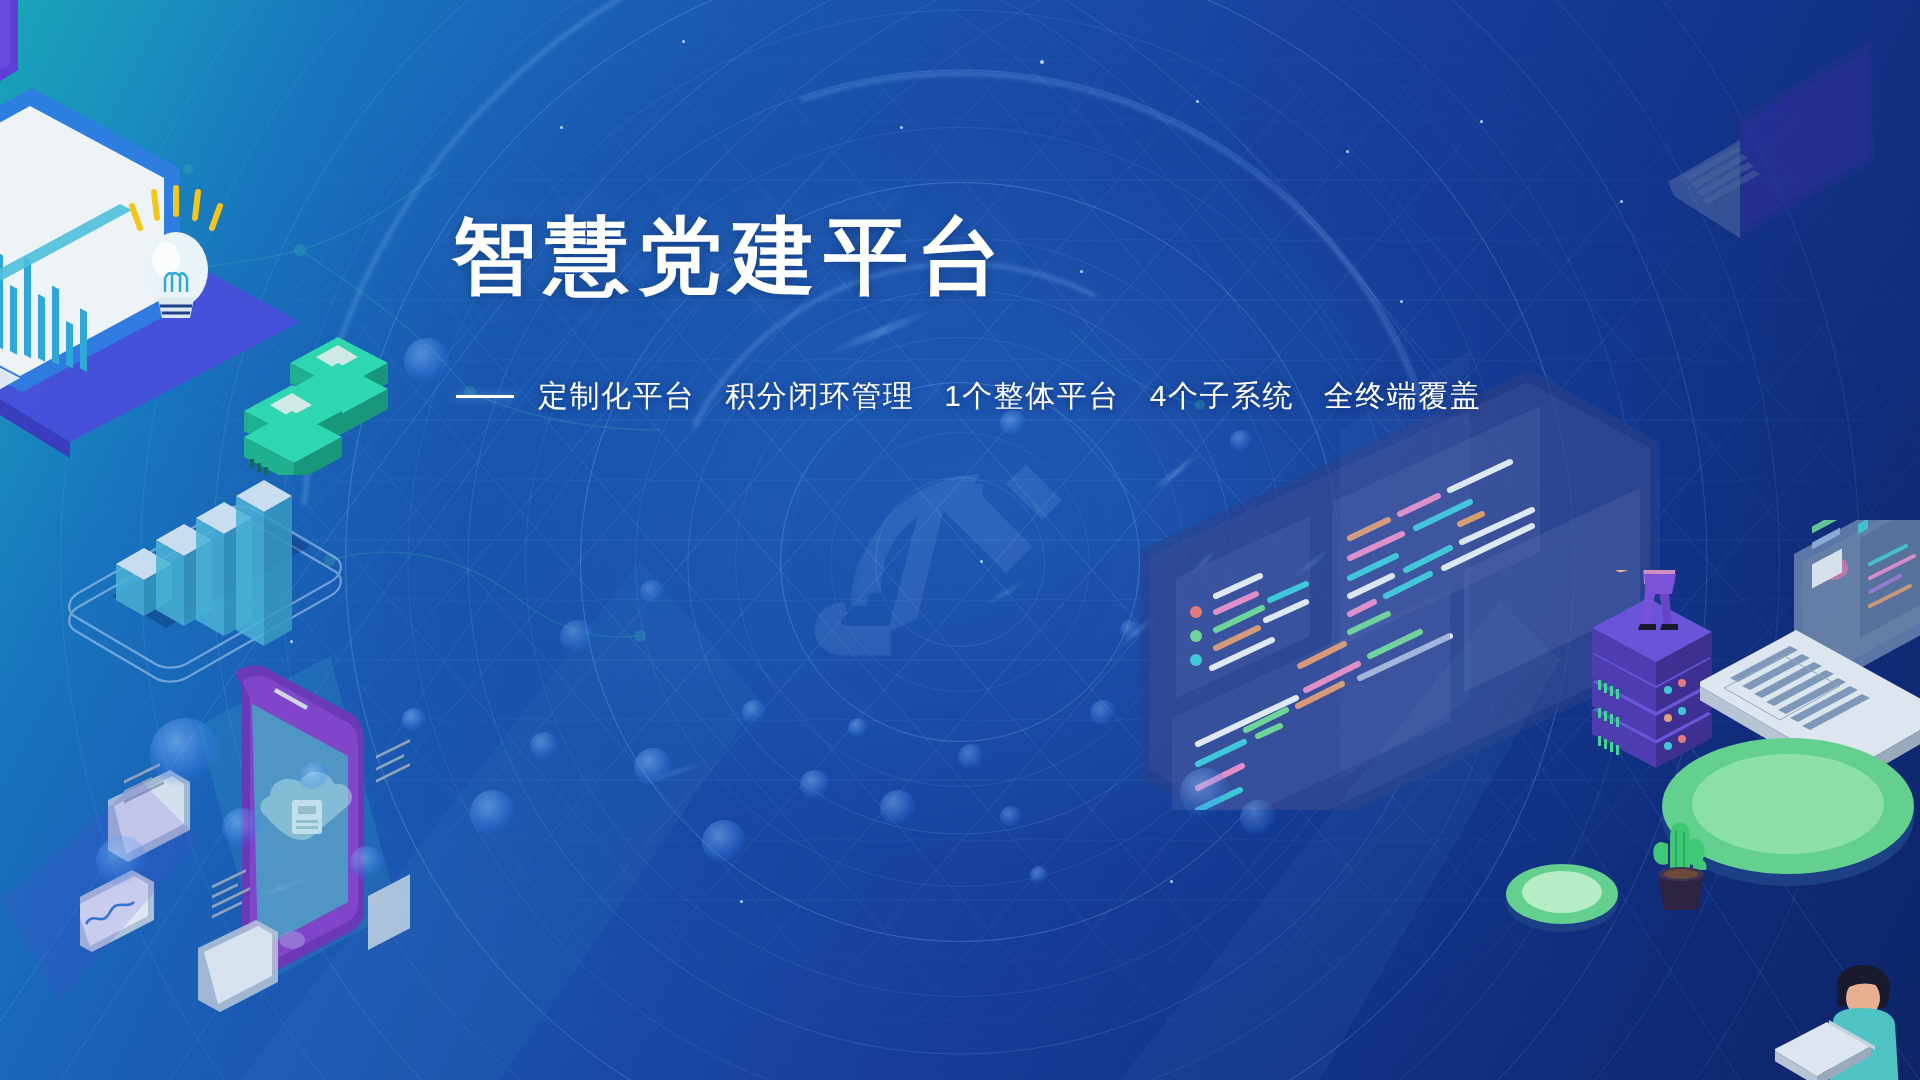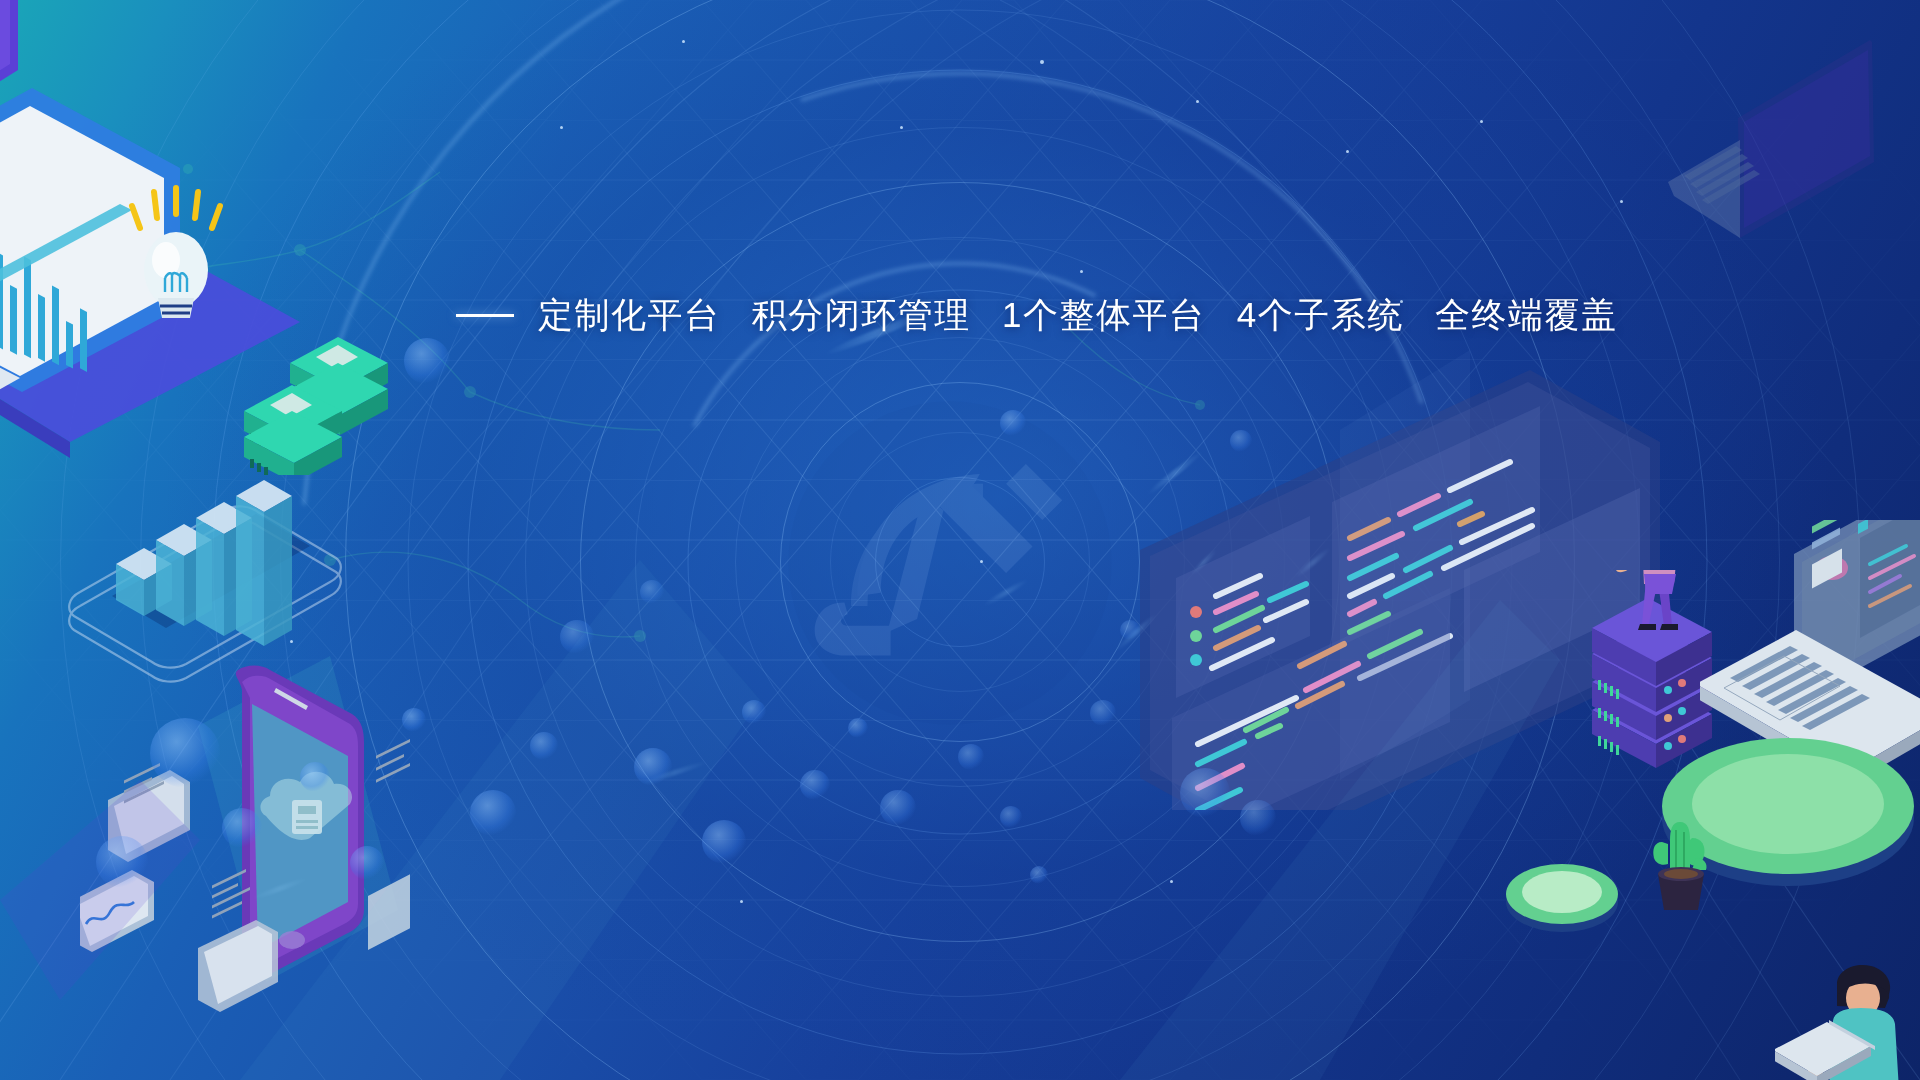--- a/index.html
+++ b/index.html
@@ -68,21 +68,21 @@
   
   .textwrap { position:absolute; left:452px; top:214px; width:1020px; z-index:40; }
   .title {
     font-size:84px; font-weight:700; color:#ffffff; letter-spacing:9px;
     line-height:1.0; white-space:nowrap;
     text-shadow:0 2px 14px rgba(0,30,90,.55), 0 0 44px rgba(110,180,255,.30);
   }
   .subrow { display:flex; align-items:center; margin-top:78px; margin-left:4px; }
   .dashline { width:58px; height:3px; background:#ffffff; margin-right:24px; flex:0 0 auto;
               box-shadow:0 0 10px rgba(180,220,255,.5); }
-  .subtitle { font-size:35px; font-weight:500; color:#ffffff; letter-spacing:1.5px;
+  .subtitle { font-size:30px; font-weight:500; color:#ffffff; letter-spacing:1.5px;
               white-space:nowrap; text-shadow:0 1px 8px rgba(0,25,80,.6); }
   .subtitle .gap { display:inline-block; width:20px; }
 
   
   .illu { position:absolute; pointer-events:none; }
 </style>
 </head>
 <body>
 
 <div id="stage">
@@ -632,20 +632,21 @@
     <div class="streak" style="left:1140px;top:470px;width:70px;height:6px;transform:rotate(-38deg);opacity:.45"></div>
     <div class="streak" style="left:1108px;top:630px;width:56px;height:5px;transform:rotate(-42deg);opacity:.4"></div>
     <div class="streak" style="left:1290px;top:560px;width:46px;height:5px;transform:rotate(-40deg);opacity:.35"></div>
     <div class="streak" style="left:980px;top:590px;width:52px;height:5px;transform:rotate(-30deg);opacity:.35"></div>
     <div class="streak" style="left:640px;top:770px;width:70px;height:5px;transform:rotate(-18deg);opacity:.3"></div>
     <div class="streak" style="left:1186px;top:560px;width:36px;height:4px;transform:rotate(-45deg);opacity:.35"></div>
     <div class="streak" style="left:250px;top:886px;width:60px;height:5px;transform:rotate(-20deg);opacity:.3"></div>
   </div>
 
   <div class="textwrap">
+    <div class="title">智慧党建平台</div>
     <div class="subrow">
       <span class="dashline"></span>
       <span class="subtitle">
         <span>定制化平台</span><span class="gap"></span>
         <span>积分闭环管理</span><span class="gap"></span>
         <span>1个整体平台</span><span class="gap"></span>
         <span>4个子系统</span><span class="gap"></span>
         <span>全终端覆盖</span>
       </span>
     </div>

